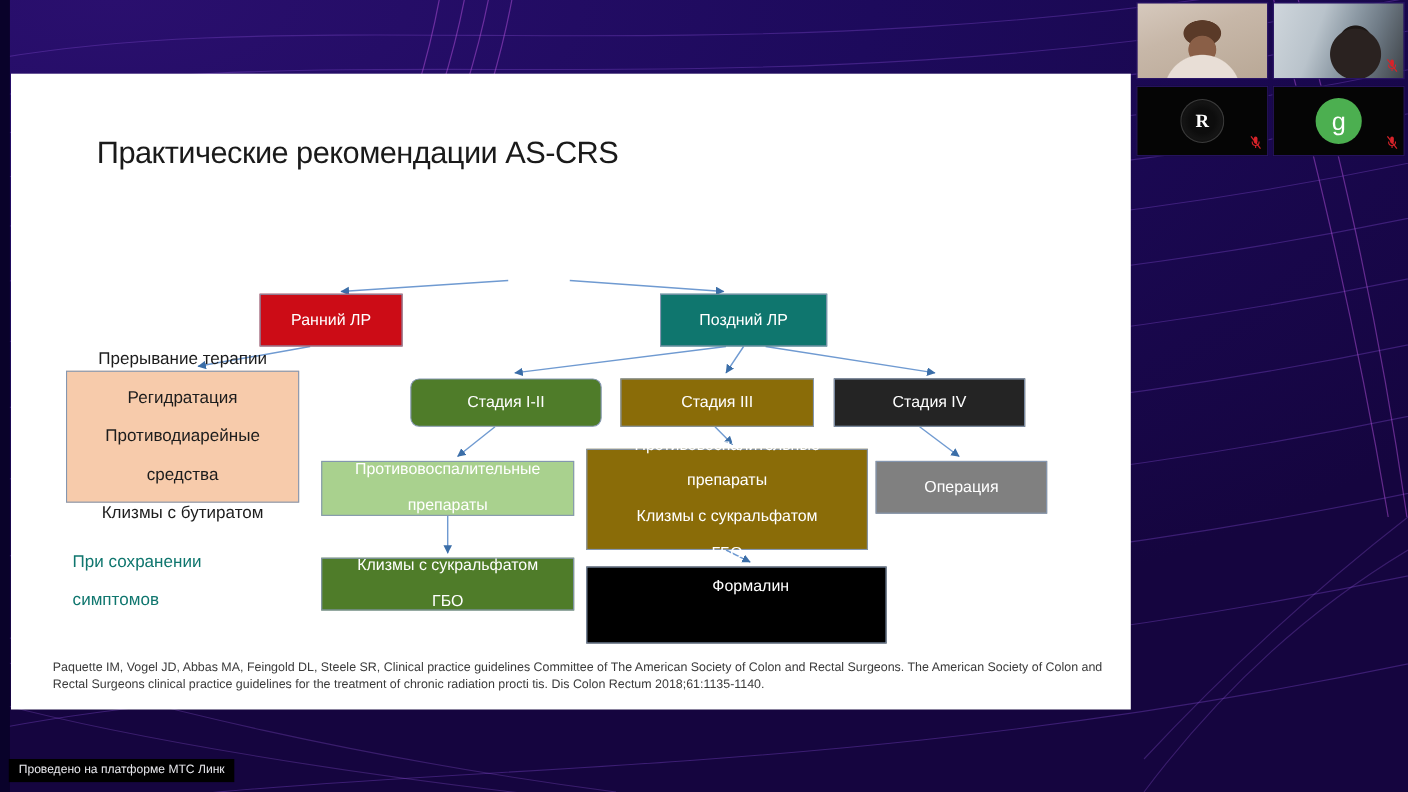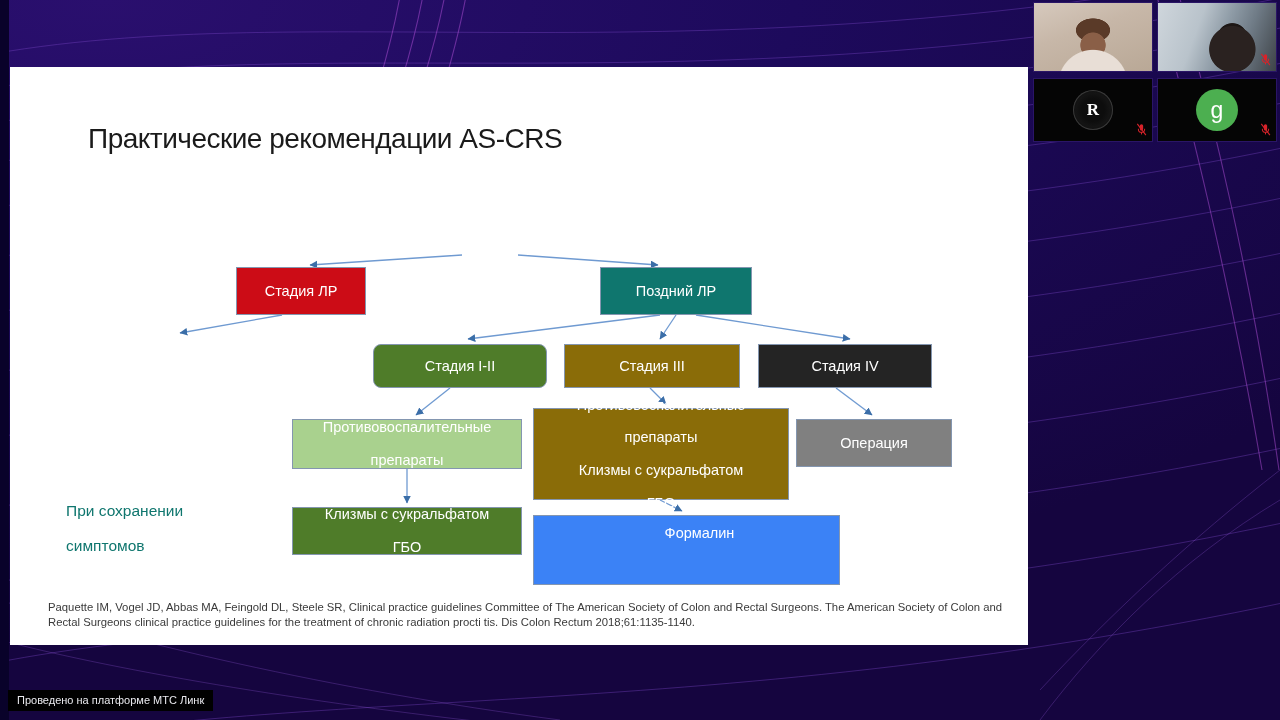--- a/index.html
+++ b/index.html
@@ -52,21 +52,21 @@
 
   .n-stage12 {left:363px;top:277px;width:174px;height:44px;background:#4f7c29;border-color:#8496b0;border-radius:8px;}
   .n-stage3  {left:554px;top:277px;width:176px;height:44px;background:#8a6c08;border-color:#8496b0;}
   .n-stage4  {left:748px;top:277px;width:174px;height:44px;background:#242424;border-color:#8496b0;}
 
   .n-aiLight {left:282px;top:352px;width:230px;height:50px;background:#a9d18e;border-color:#8496b0;
               font-size:14.5px;}
   .n-enemaG  {left:282px;top:440px;width:230px;height:48px;background:#4f7c29;border-color:#8496b0;}
 
   .n-aiOlive {left:523px;top:341px;width:256px;height:92px;background:#8a6c08;border-color:#8496b0;}
-  .n-formalin{left:523px;top:448px;width:307px;height:70px;background:#3b82f6;border-color:#8496b0;padding-left:30px;}
+  .n-formalin{left:523px;top:448px;width:273px;height:70px;background:#000000;border-color:#8496b0;padding-left:30px;}
 
   .n-surgery {left:786px;top:352px;width:156px;height:48px;background:#808080;border-color:#8496b0;}
 
   
   #citation{
     position:absolute;left:38px;top:533px;width:962px;
     font-size:11.3px;line-height:1.35;color:#3a3a3a;
     font-family:"Liberation Sans","DejaVu Sans",sans-serif;
   }
 
@@ -186,27 +186,36 @@
         <path d="M640 321 L 656 337"></path>
 
         <path d="M650 433 L 672 444"></path>
 
         <path d="M826 321 L 862 348"></path>
       </g>
     </svg>
 
 
     <div class="node n-early">
-      <span>Стадия ЛР</span>
+      <span>Ранний ЛР</span>
     </div>
 
     <div class="node n-late">
       <span>Поздний ЛР</span>
     </div>
 
+    <div class="node n-early-tx dark-text">
+      <span>
+        <span>Прерывание терапии</span><br>
+        <span>Регидратация</span><br>
+        <span>Противодиарейные</span><br>
+        <span>средства</span><br>
+        <span>Клизмы с бутиратом</span>
+      </span>
+    </div>
 
     <div class="node n-persist">
       <span>При сохранении</span><br>
       <span>симптомов</span>
     </div>
 
     <div class="node n-stage12">
       <span>Стадия I-II</span>
     </div>
 

